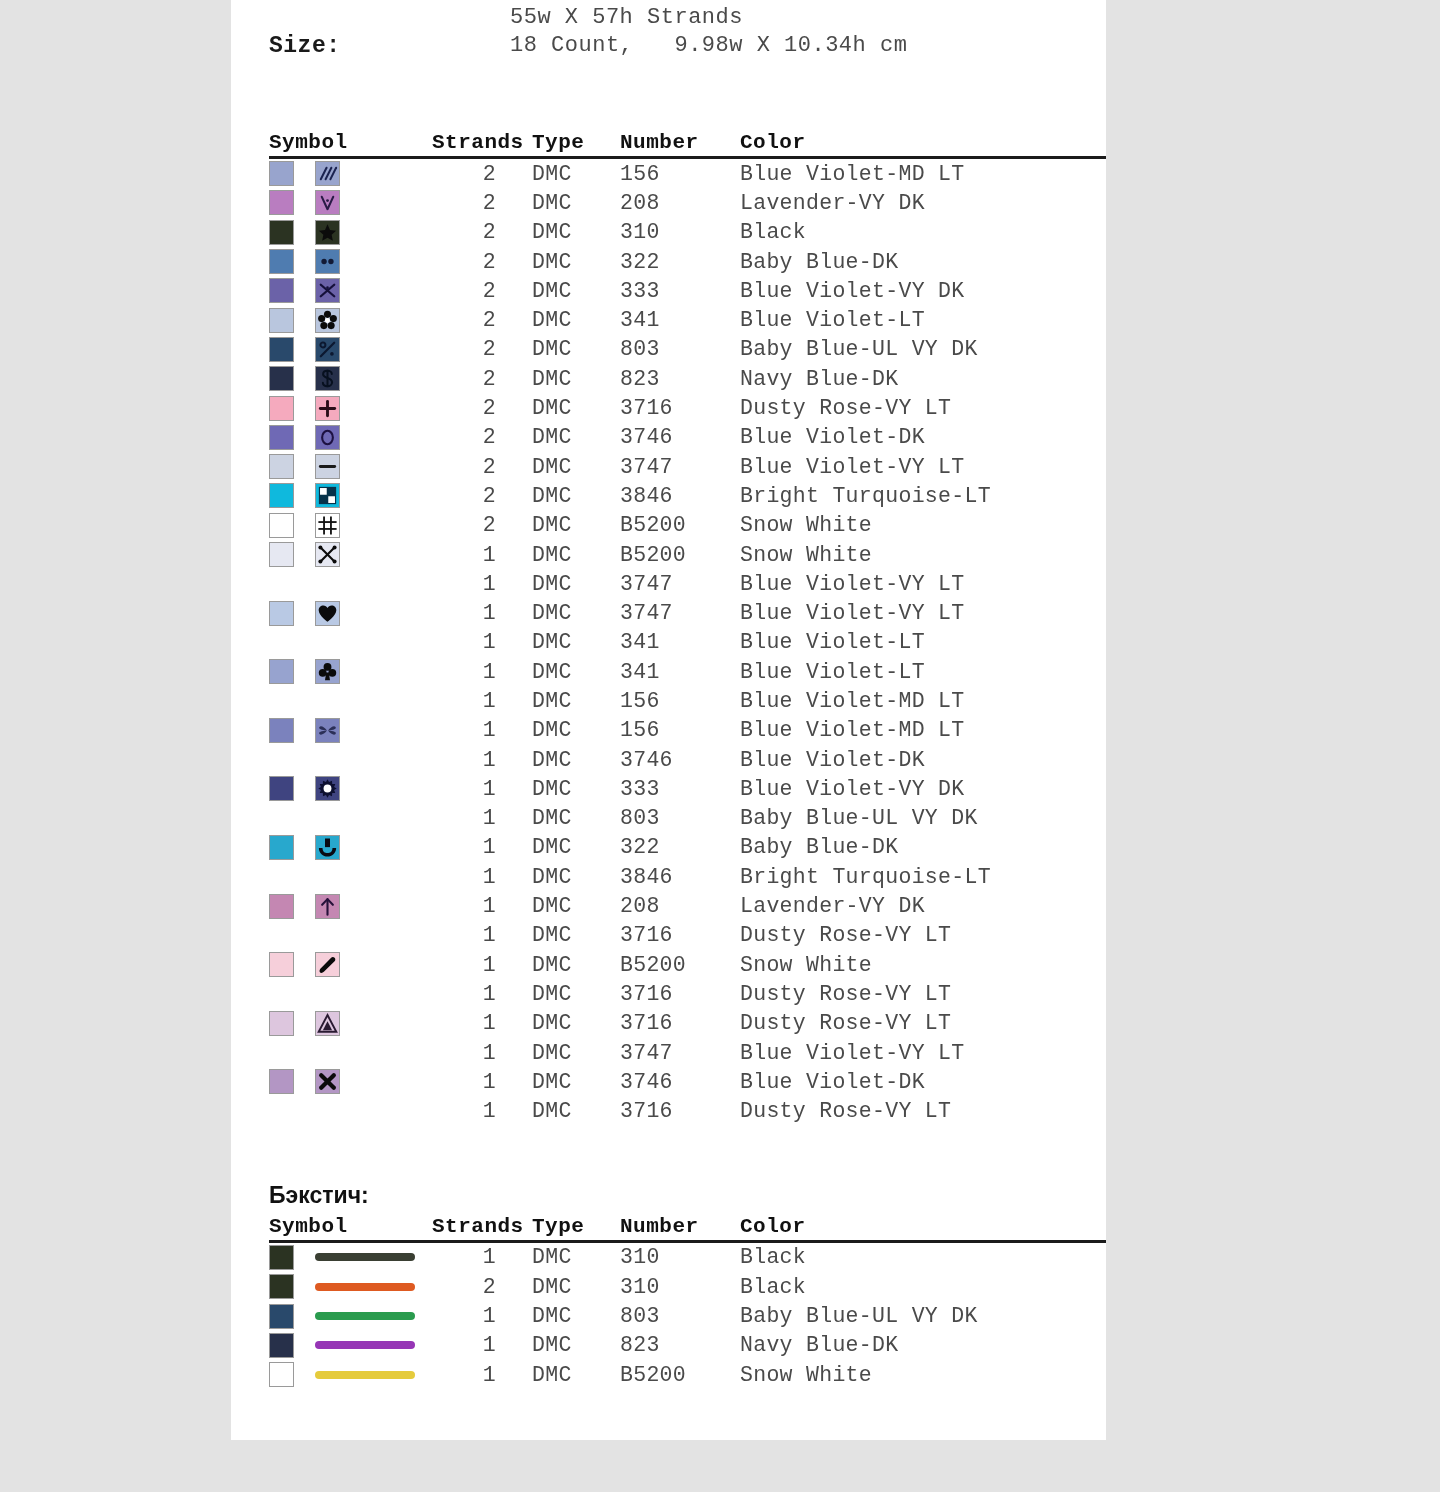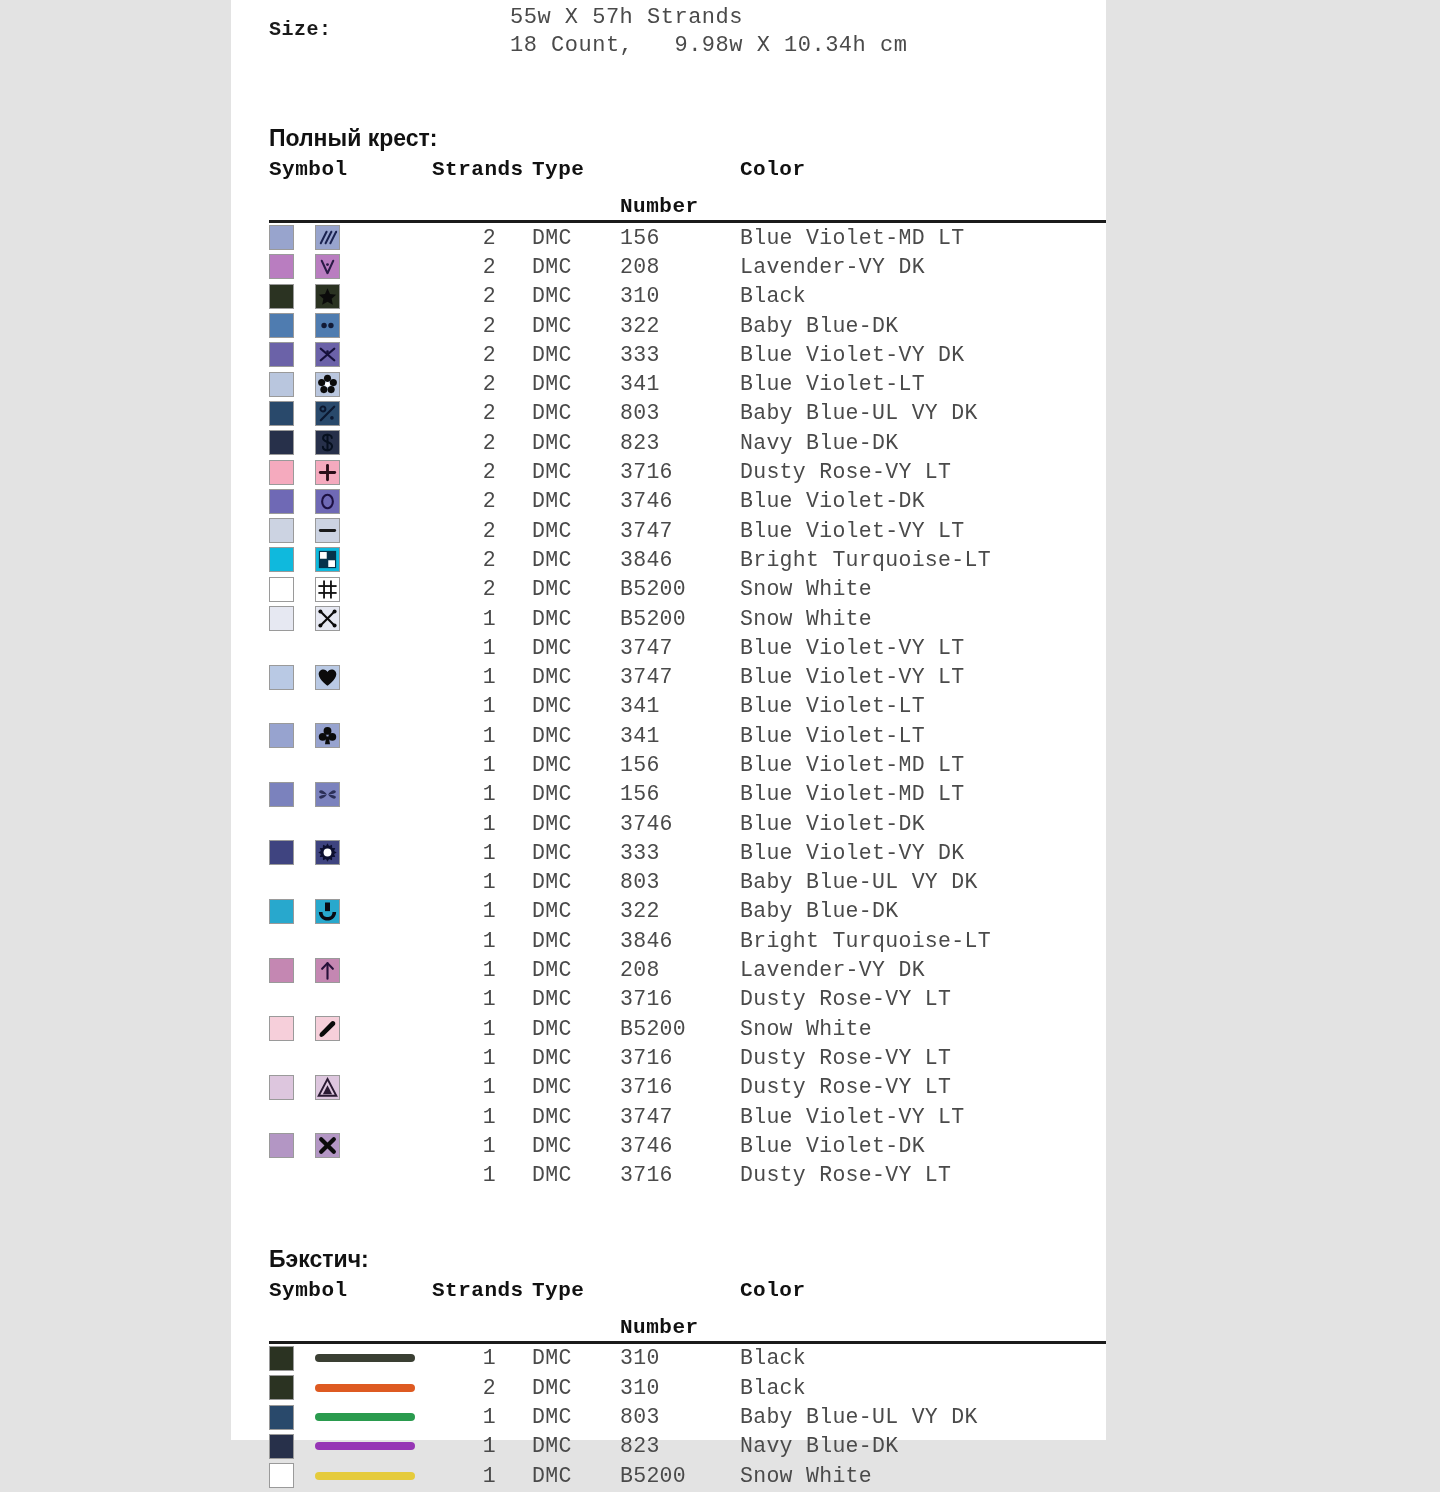--- a/index.html
+++ b/index.html
@@ -30,22 +30,22 @@
   .size-line {
     position: absolute;
     white-space: pre;
     font-size: 22px;
     color: #4a4a4a;
     letter-spacing: 0.5px;
   }
   .size-label {
     position: absolute;
     left: 38px;
-    top: 18px;
-    font-size: 20px;
+    top: 33px;
+    font-size: 23px;
     font-weight: bold;
     color: #1a1a1a;
     letter-spacing: 0.5px;
     white-space: pre;
   }
   .size-stitches { left: 279px; top: 5px; }
   .size-count    { left: 279px; top: 33px; }
 
   
   .section-title {
@@ -88,21 +88,21 @@
   .c-symbol  { width: 117px; flex: none; display:flex; align-items:center; }
   .c-strands { width: 100px; flex: none; text-align: right; padding-right: 36px; box-sizing: border-box;}
   .c-type    { width: 88px;  flex: none; }
   .c-number  { width: 120px; flex: none; }
   .c-color   { flex: 1; }
 
   
   .h-symbol  { width: 163px; flex:none; }
   .h-strands { width: 100px; flex:none; }
   .h-type    { width: 88px;  flex:none; }
-  .h-number  { width: 120px; flex:none;margin-top:37px; }
+  .h-number  { width: 120px; flex:none; }
   .h-color   { flex:1; }
 
   
   .sw {
     width: 25px;
     height: 25px;
     box-sizing: border-box;
     border: 1px solid #9a9a9a;
   }
   .symbox {
@@ -133,21 +133,20 @@
 
 <div class="page">
 
   <div class="size-block">
     <div class="size-label">Size:</div>
     <div class="size-line size-stitches">55w X 57h Strands</div>
     <div class="size-line size-count">18 Count,   9.98w X 10.34h cm</div>
   </div>
 
   <div style="height:55px"></div>
-  <div class="section-title">Полный крест:</div>
 
   <div class="legend">
     <div class="hdr">
       <div class="h-symbol">Symbol</div>
       <div class="h-strands">Strands</div>
       <div class="h-type">Type</div>
       <div class="h-number">Number</div>
       <div class="h-color">Color</div>
     </div>
     <div class="rule"></div>

